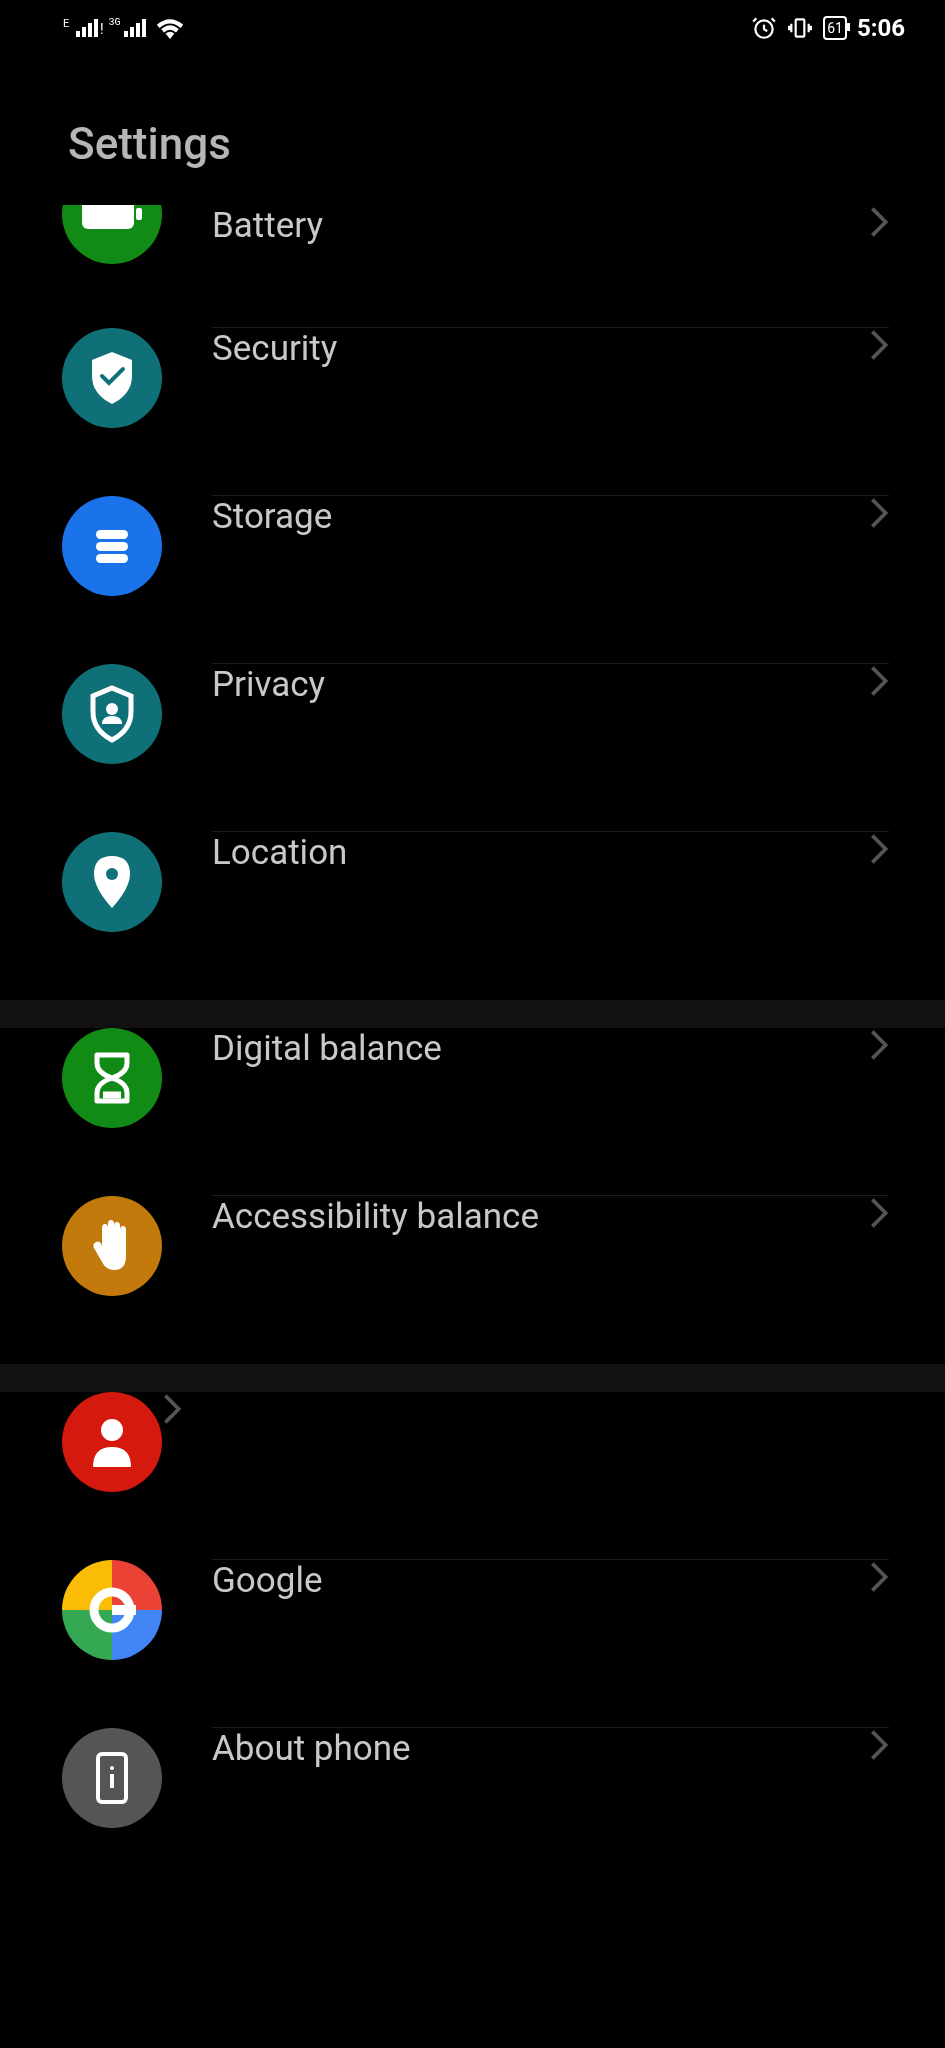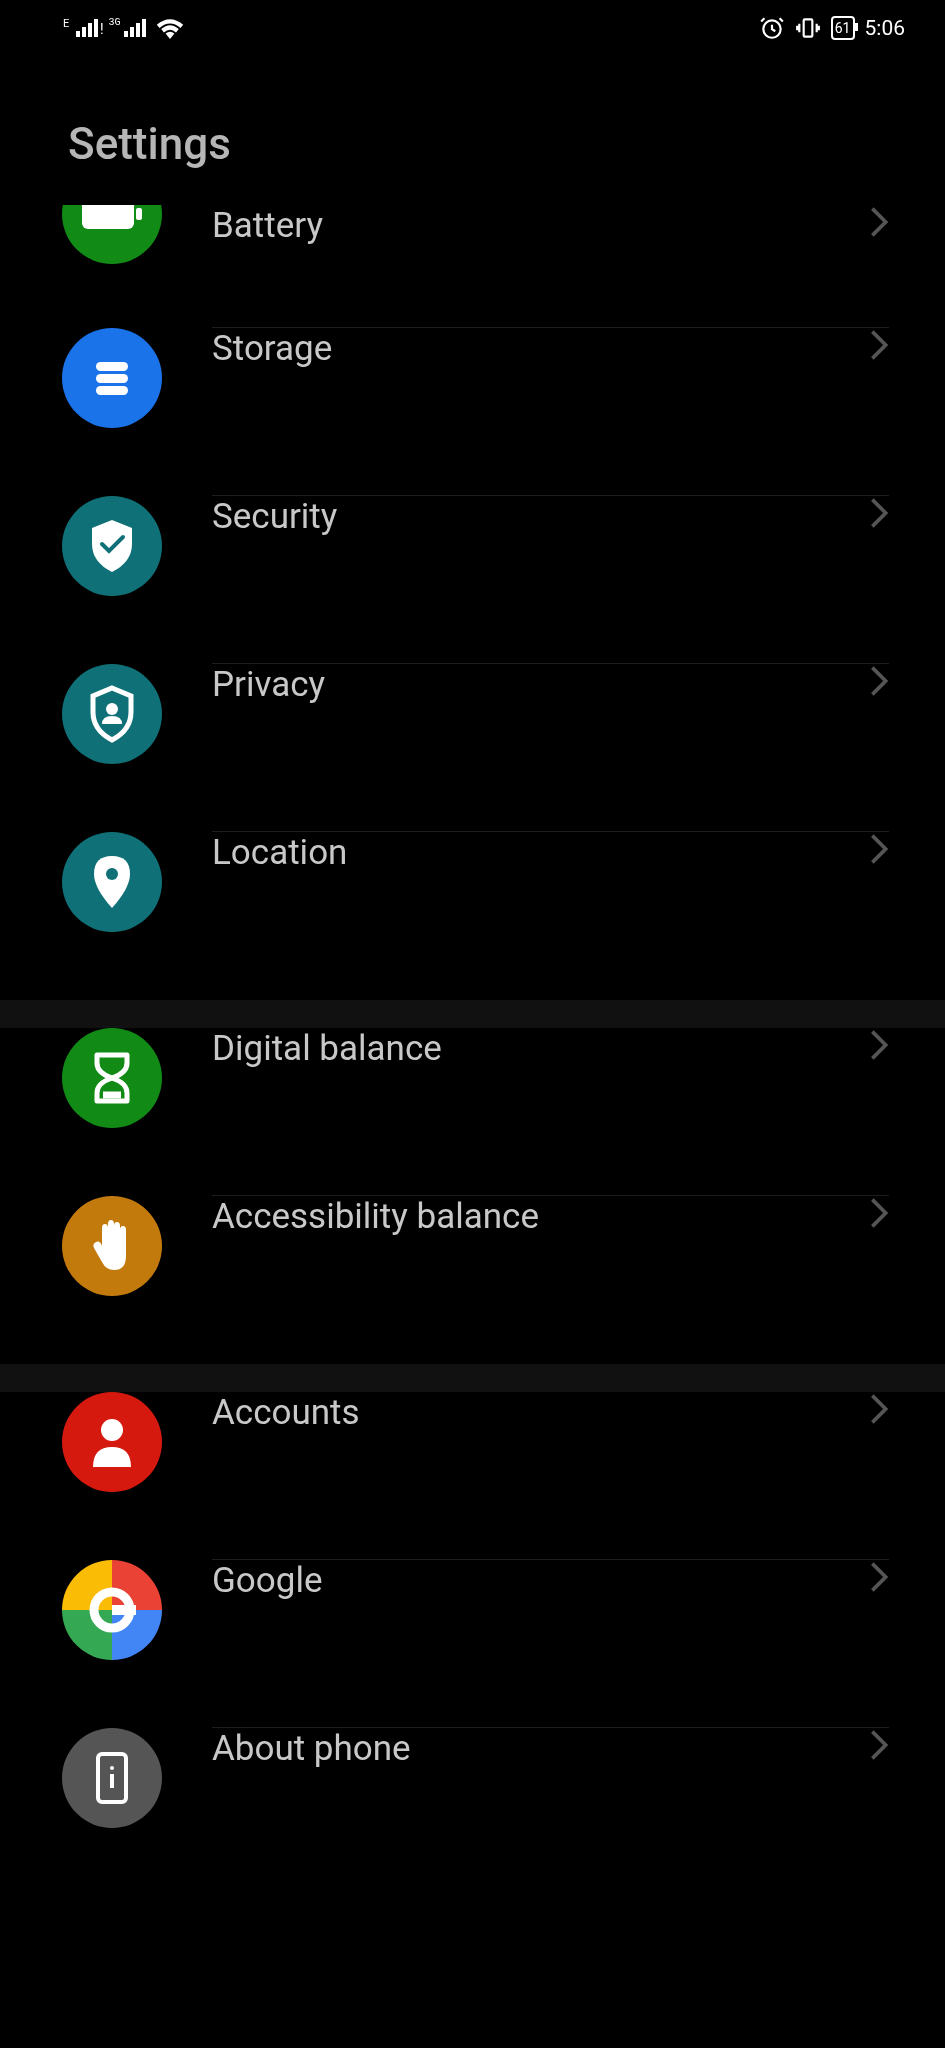--- a/index.html
+++ b/index.html
@@ -131,22 +131,22 @@
     .battery-indicator::after {
       content: '';
       position: absolute;
       right: -5px;
       top: 5px;
       width: 3px;
       height: 8px;
       background: #ffffff;
     }
     .clock-time {
-      font-size: 21px;
-      font-weight: 400;
+      font-size: 24px;
+      font-weight: 700;
     }
   </style>
 </head>
 <body>
 
 <div class="status-bar">
   <div class="status-left">
     <div class="signal-group">
       <span class="signal-label">E</span>
       <div class="signal-bars">
@@ -203,54 +203,54 @@
       <span class="item-label">Battery</span>
       <span class="chevron">
         <svg width="20" height="34" viewBox="0 0 12 20" fill="none" stroke="#555555" stroke-width="2.2">
             <path d="M2 2 L10 10 L2 18"></path>
           </svg>
       </span>
       <div class="item-divider"></div>
     </div>
 
     <div class="settings-item">
+      <div class="icon-wrap" style="background:#0f7078;">
+        <svg width="50" height="56" viewBox="0 0 50 56" fill="#ffffff">
+          <path d="M25 2 L45 10 L45 26 Q45 44 25 54 Q5 44 5 26 L5 10 Z"></path>
+          <path d="M15 26 L22 33 L36 19" fill="none" stroke="#0f7078" stroke-width="4" stroke-linecap="round"></path>
+        </svg>
+      </div>
+      <span class="item-label">Security</span>
+      <span class="chevron">
+        <svg width="20" height="34" viewBox="0 0 12 20" fill="none" stroke="#555555" stroke-width="2.2">
+            <path d="M2 2 L10 10 L2 18"></path>
+          </svg>
+      </span>
+      <div class="item-divider"></div>
+    </div>
+
+    <div class="settings-item">
       <div class="icon-wrap" style="background:#1a73e8;">
         <svg width="48" height="48" viewBox="0 0 48 48" fill="#ffffff">
           <rect x="8" y="8" width="32" height="9" rx="4.5"></rect>
           <rect x="8" y="20" width="32" height="9" rx="4.5"></rect>
           <rect x="8" y="32" width="32" height="9" rx="4.5"></rect>
         </svg>
       </div>
       <span class="item-label">Storage</span>
       <span class="chevron">
         <svg width="20" height="34" viewBox="0 0 12 20" fill="none" stroke="#555555" stroke-width="2.2">
             <path d="M2 2 L10 10 L2 18"></path>
           </svg>
       </span>
       <div class="item-divider"></div>
     </div>
 
     <div class="settings-item">
       <div class="icon-wrap" style="background:#0f7078;">
-        <svg width="50" height="56" viewBox="0 0 50 56" fill="#ffffff">
-          <path d="M25 2 L45 10 L45 26 Q45 44 25 54 Q5 44 5 26 L5 10 Z"></path>
-          <path d="M15 26 L22 33 L36 19" fill="none" stroke="#0f7078" stroke-width="4" stroke-linecap="round"></path>
-        </svg>
-      </div>
-      <span class="item-label">Security</span>
-      <span class="chevron">
-        <svg width="20" height="34" viewBox="0 0 12 20" fill="none" stroke="#555555" stroke-width="2.2">
-            <path d="M2 2 L10 10 L2 18"></path>
-          </svg>
-      </span>
-      <div class="item-divider"></div>
-    </div>
-
-    <div class="settings-item">
-      <div class="icon-wrap" style="background:#0f7078;">
         <svg width="50" height="60" viewBox="0 0 50 60" fill="#ffffff">
           <path d="M25 4 L44 12 L44 28 Q44 46 25 56 Q6 46 6 28 L6 12 Z" fill="none" stroke="#ffffff" stroke-width="5"></path>
           <circle cx="25" cy="25" r="6"></circle>
           <path d="M15 40 Q15 32 25 32 Q35 32 35 40 Z"></path>
         </svg>
       </div>
       <span class="item-label">Privacy</span>
       <span class="chevron">
         <svg width="20" height="34" viewBox="0 0 12 20" fill="none" stroke="#555555" stroke-width="2.2">
             <path d="M2 2 L10 10 L2 18"></path>
@@ -317,21 +317,20 @@
 
   <div class="section">
 
     <div class="settings-item">
       <div class="icon-wrap" style="background:#d6190f;">
         <svg width="50" height="54" viewBox="0 0 50 54" fill="#ffffff">
           <circle cx="25" cy="15" r="11"></circle>
           <path d="M6 52 Q6 32 25 32 Q44 32 44 52 Z"></path>
         </svg>
       </div>
-      <span class="item-label">Accounts</span>
       <span class="chevron">
         <svg width="20" height="34" viewBox="0 0 12 20" fill="none" stroke="#555555" stroke-width="2.2">
             <path d="M2 2 L10 10 L2 18"></path>
           </svg>
       </span>
       <div class="item-divider"></div>
     </div>
 
     <div class="settings-item">
       <div class="icon-wrap" style="background:conic-gradient(#ea4335 0deg 90deg, #4285f4 90deg 180deg, #34a853 180deg 270deg, #fbbc05 270deg 360deg);">

